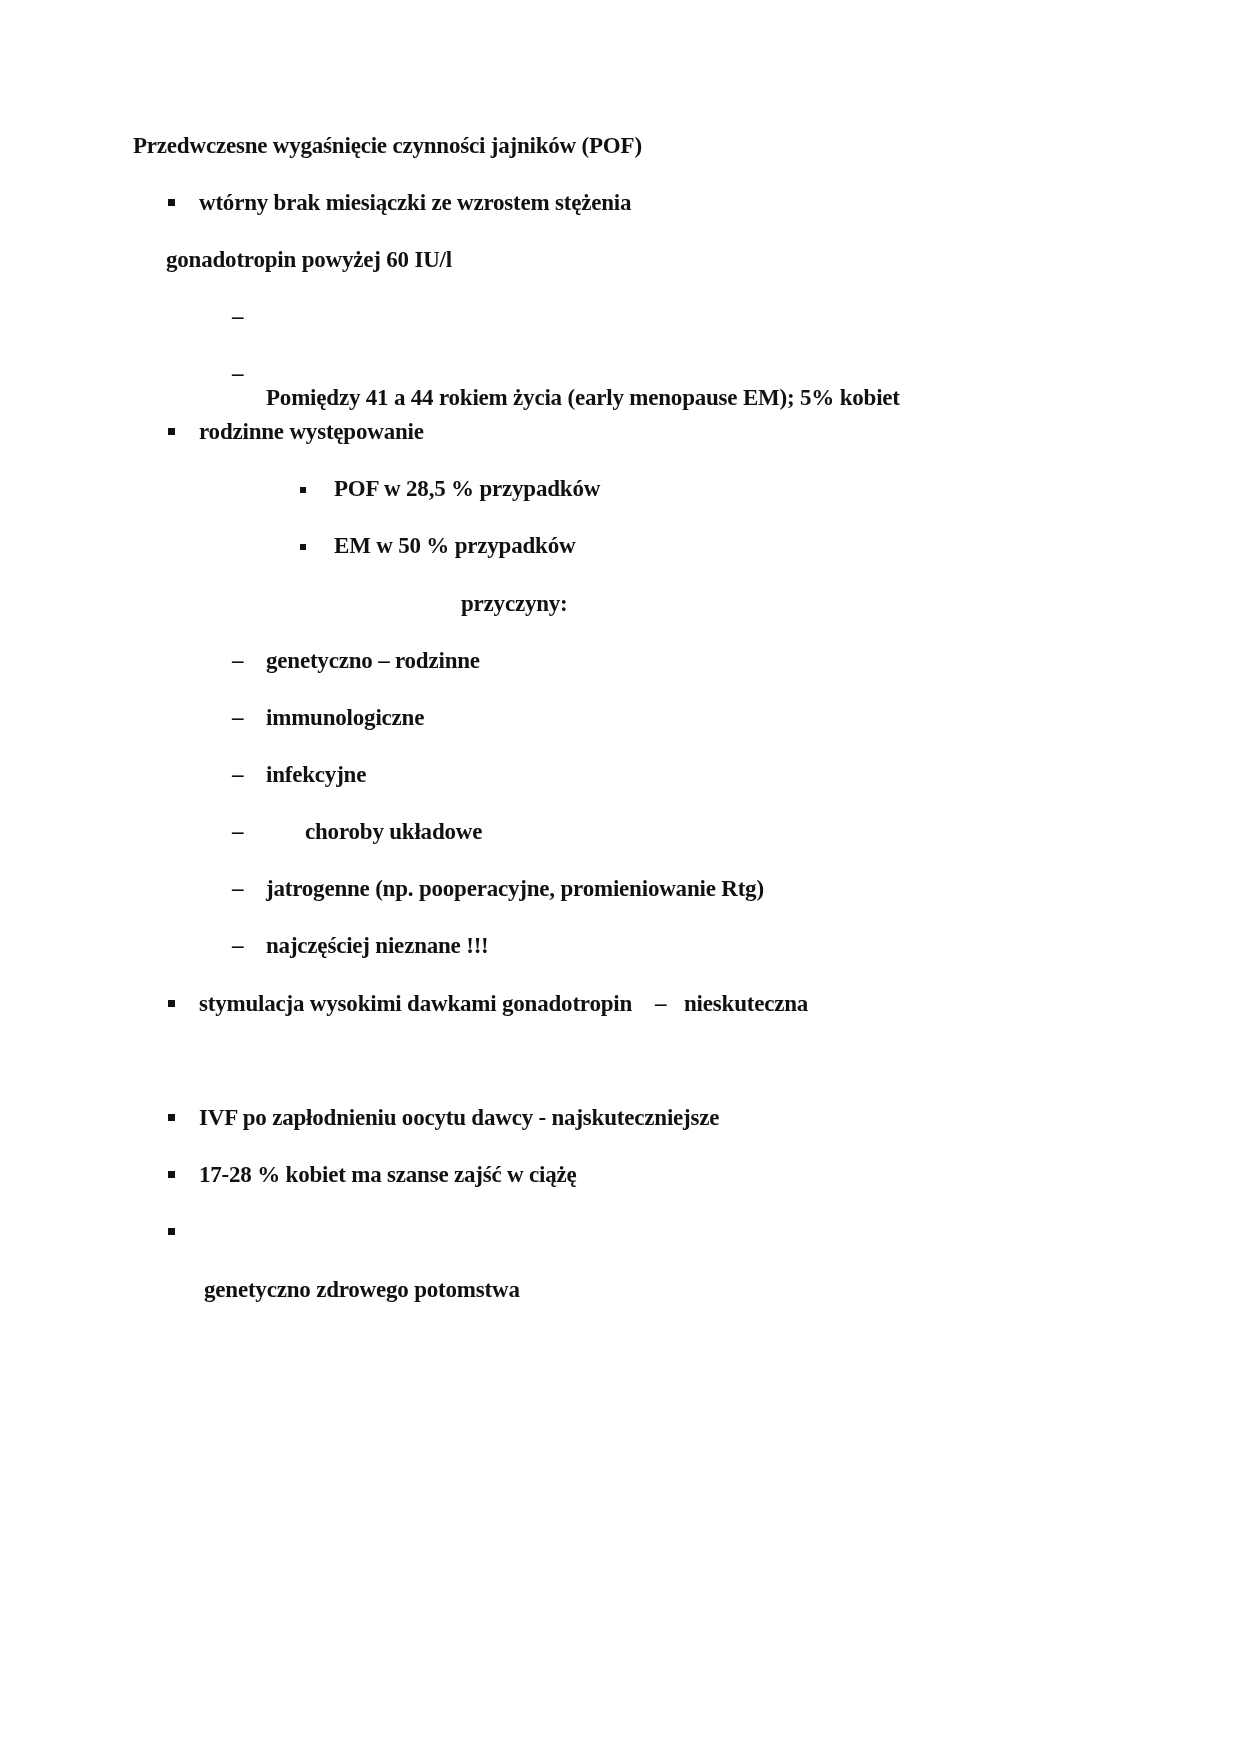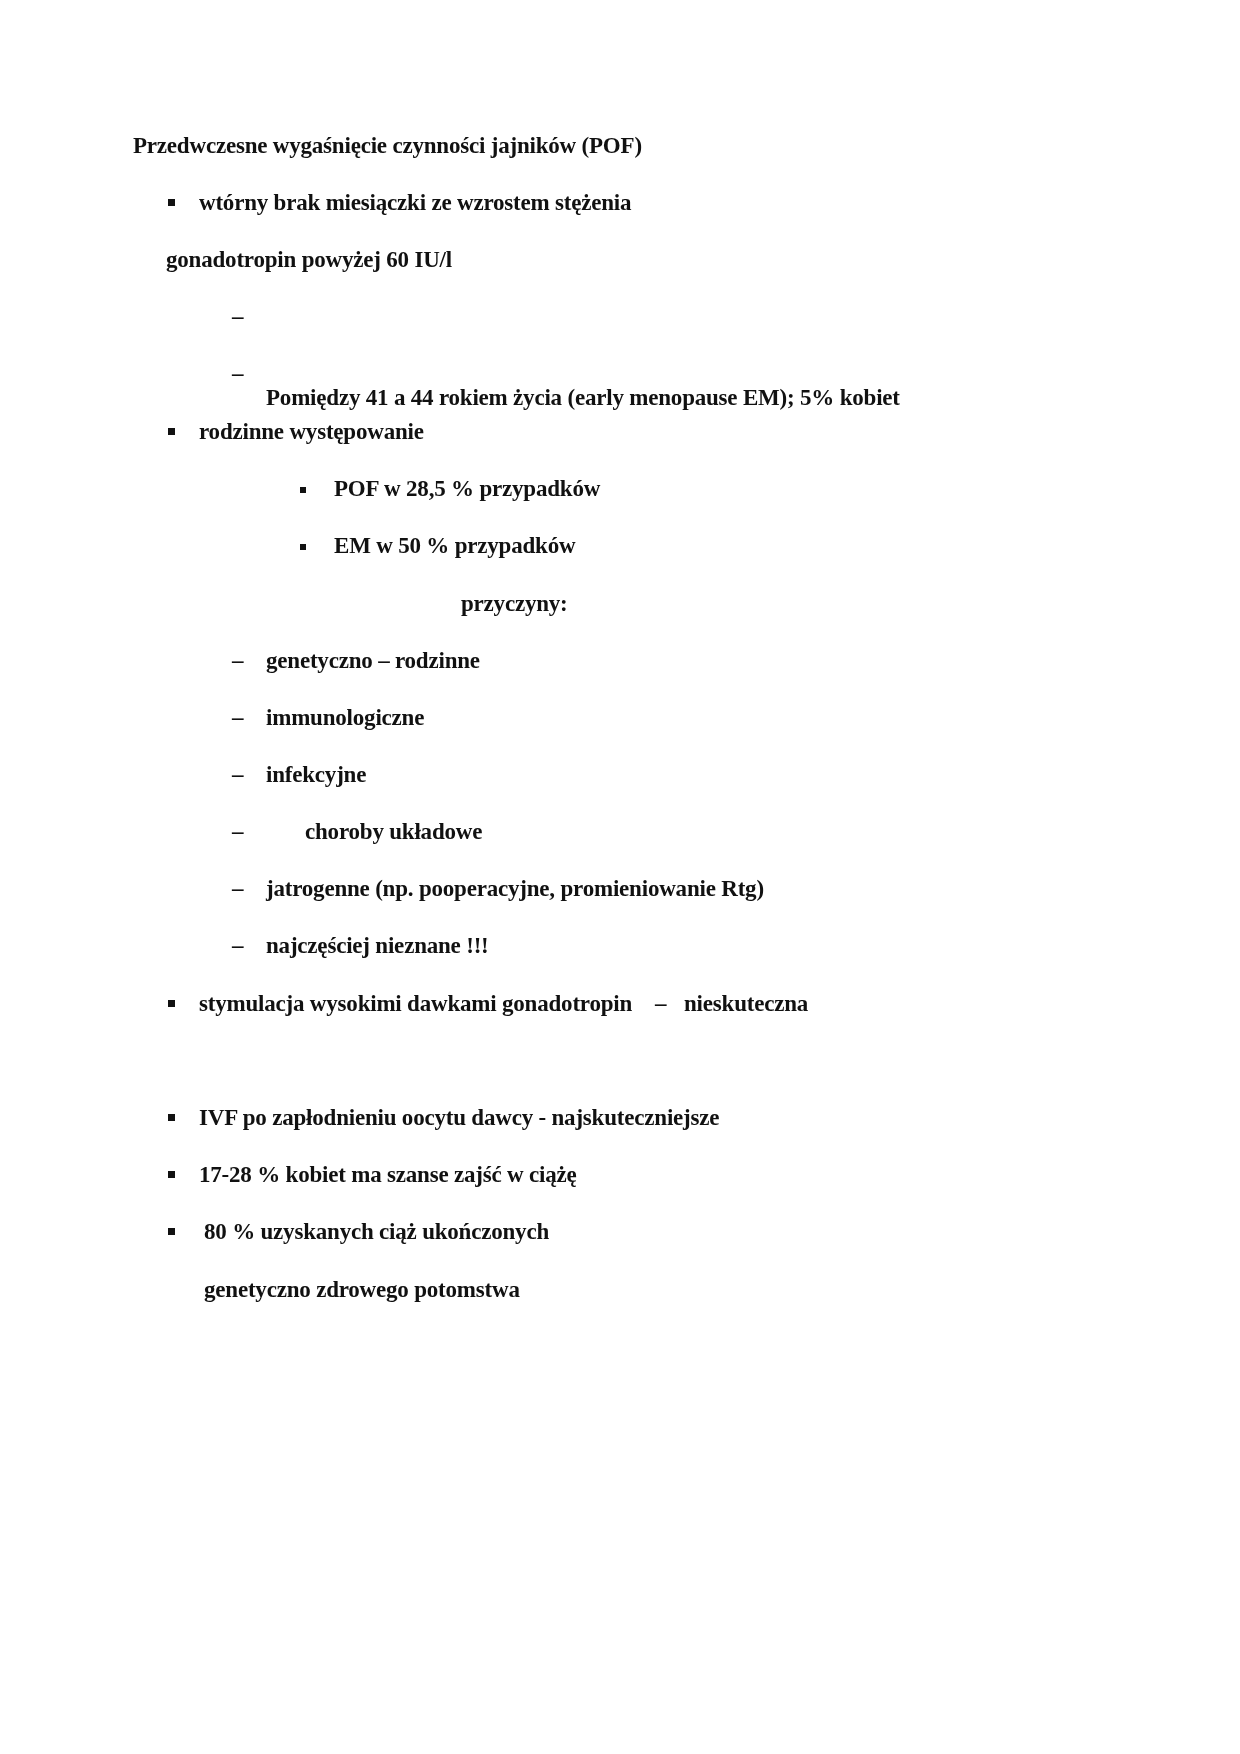--- a/index.html
+++ b/index.html
@@ -62,16 +62,15 @@
   <div class="marker" style="left:655px; top:990px;">–</div>
   <div class="line" style="left:684px; top:990px;">nieskuteczna</div>
 
   <div class="sq" style="left:168px; top:1114px;"></div>
   <div class="line" style="left:199px; top:1104px;">IVF po zapłodnieniu oocytu dawcy - najskuteczniejsze</div>
 
   <div class="sq" style="left:168px; top:1171px;"></div>
   <div class="line" style="left:199px; top:1161px;">17-28 % kobiet ma szanse zajść w ciążę</div>
 
   <div class="sq" style="left:168px; top:1228px;"></div>
-  <div class="line" style="left:204px; top:1218px;">80 % uzyskanych ciąż ukończonych</div>
   <div class="line" style="left:204px; top:1276px;">genetyczno zdrowego potomstwa</div>
 
 </div>
 
 </body></html>

